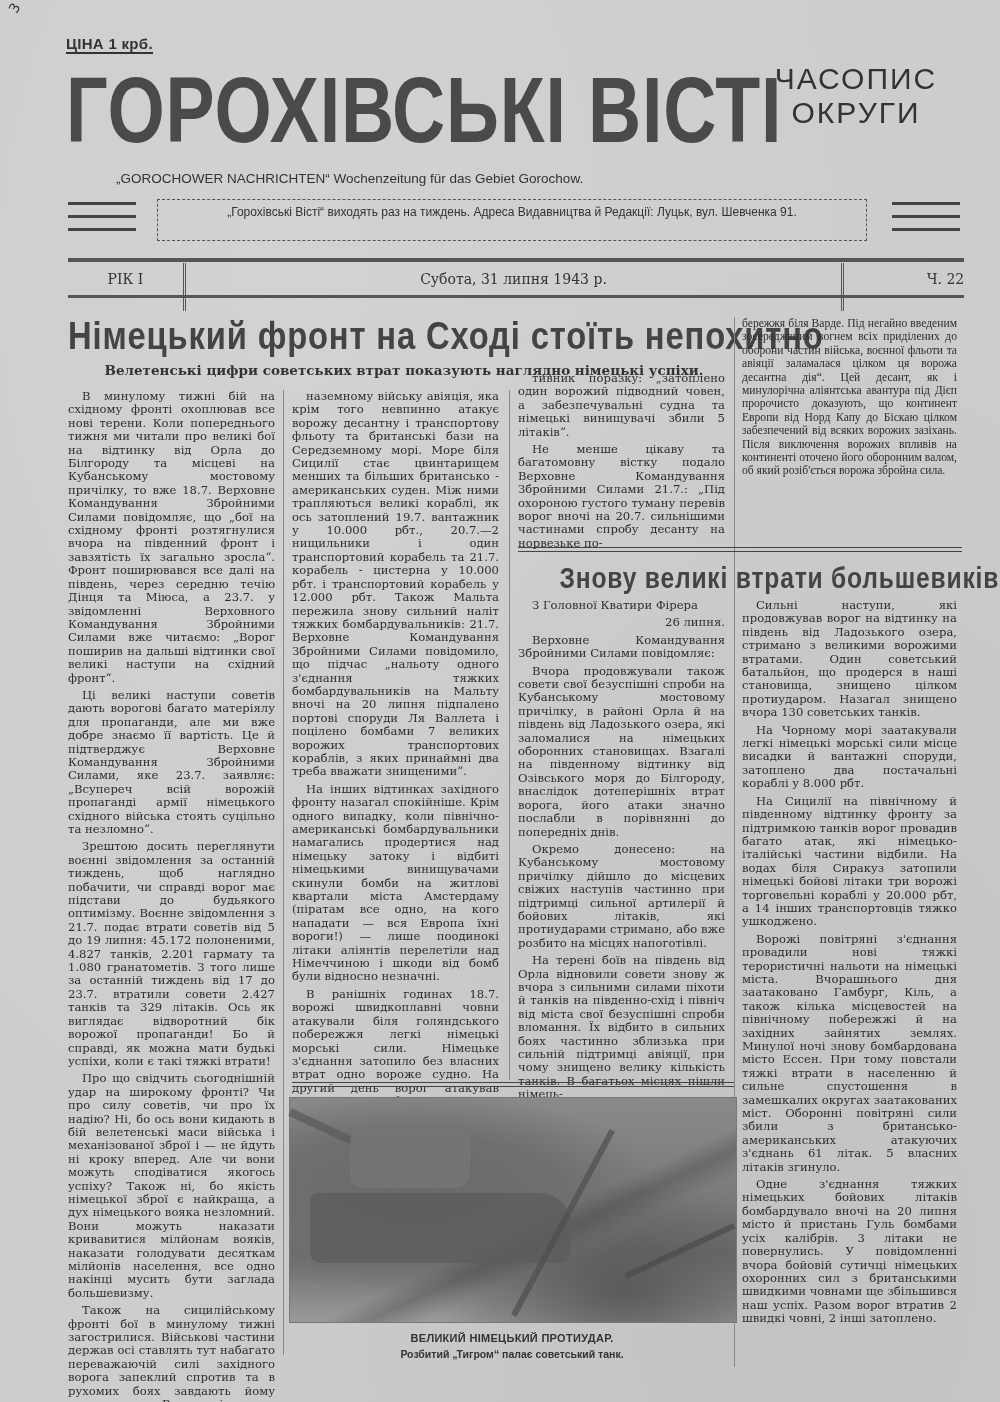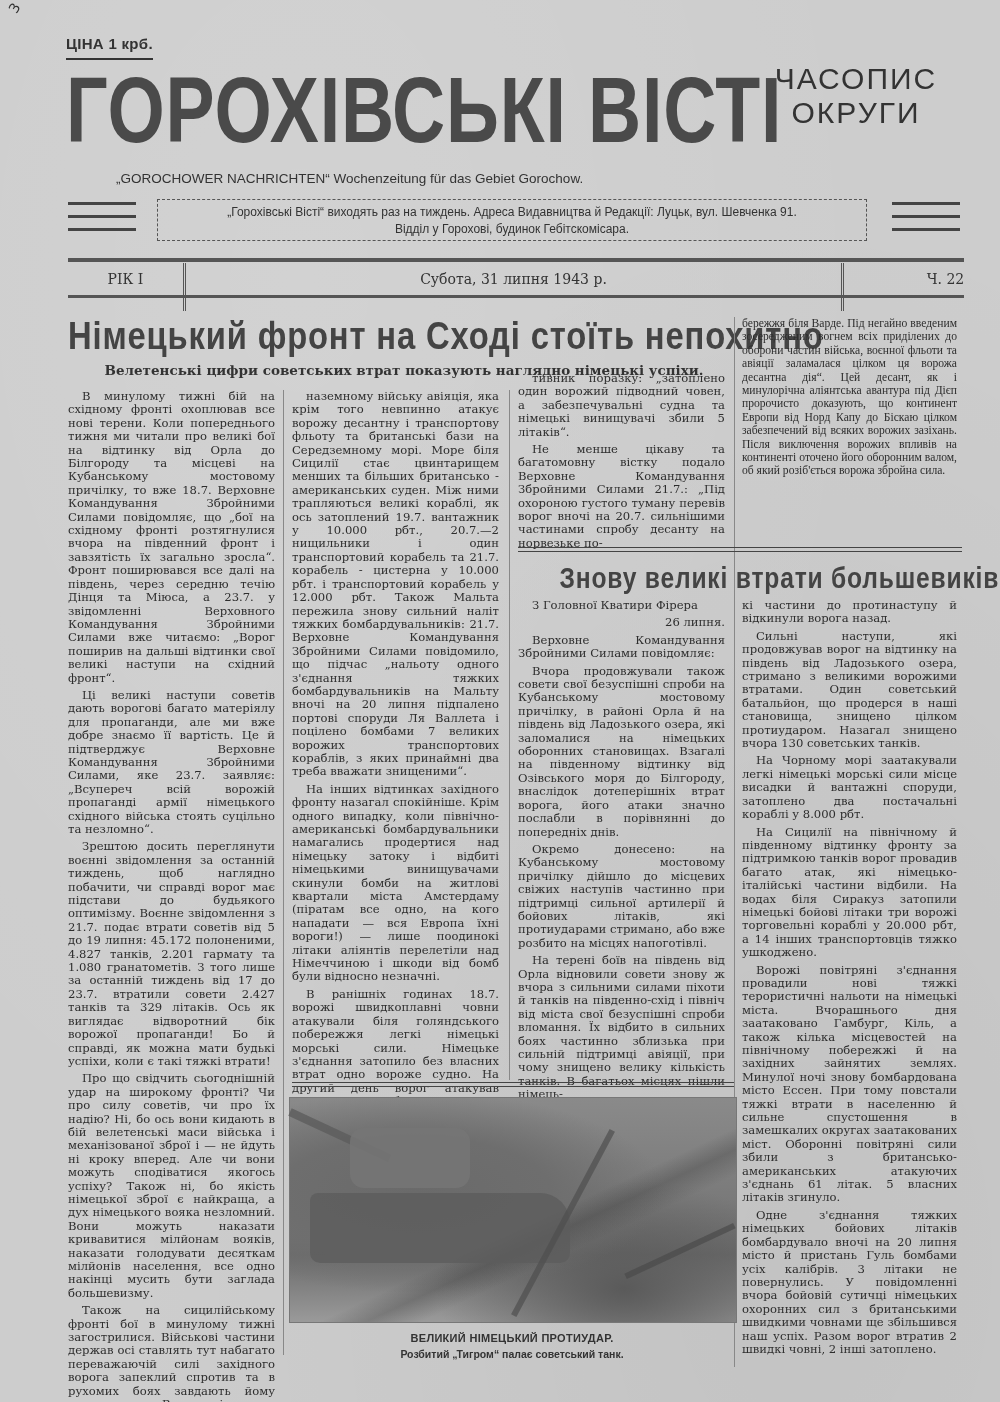--- a/index.html
+++ b/index.html
@@ -13,21 +13,21 @@
   .page {
     position:absolute; left:0; top:0; width:1000px; height:1402px;
     background:
       radial-gradient(ellipse at 30% 20%, rgba(255,255,255,0.10), rgba(0,0,0,0) 60%),
       radial-gradient(ellipse at 80% 90%, rgba(0,0,0,0.05), rgba(0,0,0,0) 60%),
       #cdcdcd;
   }
   .abs { position:absolute; }
 
   
-  .price { left:66px; top:35px; font-family:"Liberation Sans", sans-serif; font-weight:bold; font-size:15px; letter-spacing:0.3px; border-bottom:2px solid #333; padding-bottom:6px; color:#333; }
+  .price { left:66px; top:35px; font-family:"Liberation Sans", sans-serif; font-weight:bold; font-size:15px; letter-spacing:0.3px; border-bottom:2px solid #333; padding-bottom:0; color:#333; }
   .title { left:66px; top:64px; font-family:"Liberation Sans", sans-serif; font-weight:bold; font-size:92px; line-height:92px; letter-spacing:1px; color:#4a4a4a; transform:scaleX(0.80); transform-origin:left top; white-space:nowrap; }
   .subtitle-right { left:740px; top:62px; width:232px; text-align:center; font-family:"Liberation Sans", sans-serif; font-size:30px; line-height:34px; letter-spacing:2px; color:#333; }
   .german { left:116px; top:171px; font-family:"Liberation Sans", sans-serif; font-size:13.5px; color:#333; }
 
   .deco-left, .deco-right { width:68px; }
   .deco-left { left:68px; top:202px; }
   .deco-right { left:892px; top:202px; }
   .deco-line { height:3px; background:#444; margin-bottom:10px; }
 
   .infobox { left:157px; top:199px; width:710px; height:42px; border:1.5px dashed #555; text-align:center; font-size:12px; line-height:17px; padding-top:4px; box-sizing:border-box; color:#333; font-family:Liberation Sans, sans-serif; }
@@ -91,21 +91,20 @@
   </div>
   <div class="abs german">„GOROCHOWER NACHRICHTEN“  Wochenzeitung für das Gebiet Gorochow.</div>
 
   <div class="abs deco-left">
     <div class="deco-line"></div>
       <div class="deco-line"></div>
       <div class="deco-line"></div>
   </div>
   <div class="abs infobox">
     <div>„Горохівські Вісті“ виходять раз на тиждень. Адреса Видавництва й Редакції: Луцьк, вул. Шевченка 91.</div>
-    <div>Відділ у Горохові, будинок Гебітскомісара.</div>
   </div>
   <div class="abs deco-right">
     <div class="deco-line"></div>
       <div class="deco-line"></div>
       <div class="deco-line"></div>
   </div>
 
   <div class="abs rule-thick" style="left:68px; top:258px; width:896px;"></div>
   <div class="abs dateline">
     <div class="cell dl-year">РІК І</div>
@@ -149,21 +148,20 @@
   <div class="abs col col5">
     <p>З Головної Кватири Фірера</p>
     <p class="dateline2">26 липня.</p>
     <p>Верховне Командування Збройними Силами повідомляє:</p>
     <p>Вчора продовжували також совети свої безуспішні спроби на Кубанському мостовому причілку, в районі Орла й на південь від Ладозького озера, які заломалися на німецьких оборонних становищах. Взагалі на південному відтинку від Озівського моря до Білгороду, внаслідок дотеперішніх втрат ворога, його атаки значно послабли в порівнянні до попередніх днів.</p>
     <p>Окремо донесено: на Кубанському мостовому причілку дійшло до місцевих свіжих наступів частинно при підтримці сильної артилерії й бойових літаків, які протиударами стримано, або вже розбито на місцях напоготівлі.</p>
     <p>На терені боїв на південь від Орла відновили совети знову ж вчора з сильними силами піхоти й танків на південно-схід і північ від міста свої безуспішні спроби вломання. Їх відбито в сильних боях частинно зблизька при сильній підтримці авіяції, при чому знищено велику кількість танків. В багатьох місцях пішли німець-</p>
   </div>
 
   <div class="abs col col6">
-    <p style="text-indent:0">кі частини до протинаступу й відкинули ворога назад.</p>
     <p>Сильні наступи, які продовжував ворог на відтинку на південь від Ладозького озера, стримано з великими ворожими втратами. Один советський батальйон, що продерся в наші становища, знищено цілком протиударом. Назагал знищено вчора 130 советських танків.</p>
     <p>На Чорному морі заатакували легкі німецькі морські сили місце висадки й вантажні споруди, затоплено два постачальні кораблі у 8.000 рбт.</p>
     <p>На Сицилії на північному й південному відтинку фронту за підтримкою танків ворог провадив багато атак, які німецько-італійські частини відбили. На водах біля Сиракуз затопили німецькі бойові літаки три ворожі торговельні кораблі у 20.000 рбт, а 14 інших транспортовців тяжко ушкоджено.</p>
     <p>Ворожі повітряні з'єднання провадили нові тяжкі терористичні нальоти на німецькі міста. Вчорашнього дня заатаковано Гамбург, Кіль, а також кілька місцевостей на північному побережжі й на західних зайнятих землях. Минулої ночі знову бомбардована місто Ессен. При тому повстали тяжкі втрати в населенню й сильне спустошення в замешкалих округах заатакованих міст. Оборонні повітряні сили збили з британсько-американських атакуючих з'єднань 61 літак. 5 власних літаків згинуло.</p>
     <p>Одне з'єднання тяжких німецьких бойових літаків бомбардувало вночі на 20 липня місто й пристань Гуль бомбами усіх калібрів. 3 літаки не повернулись. У повідомленні вчора бойовій сутичці німецьких охоронних сил з британськими швидкими човнами ще збільшився наш успіх. Разом ворог втратив 2 швидкі човні, 2 інші затоплено.</p>
   </div>
 
   <div class="abs sep-h" style="left:292px; top:1082px; width:442px;"></div>
 
   <div class="abs photo">

